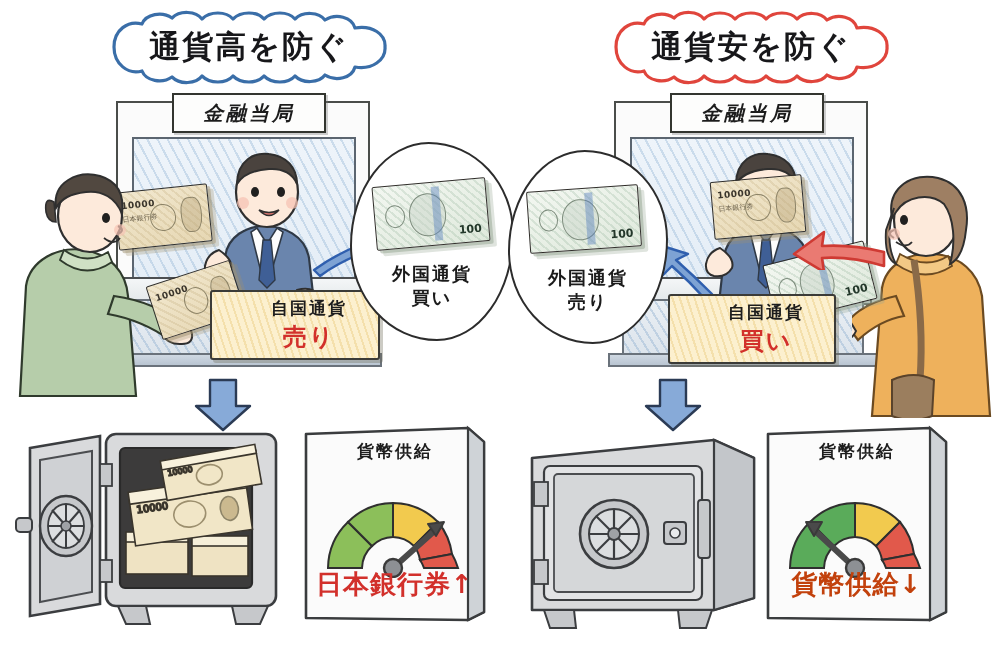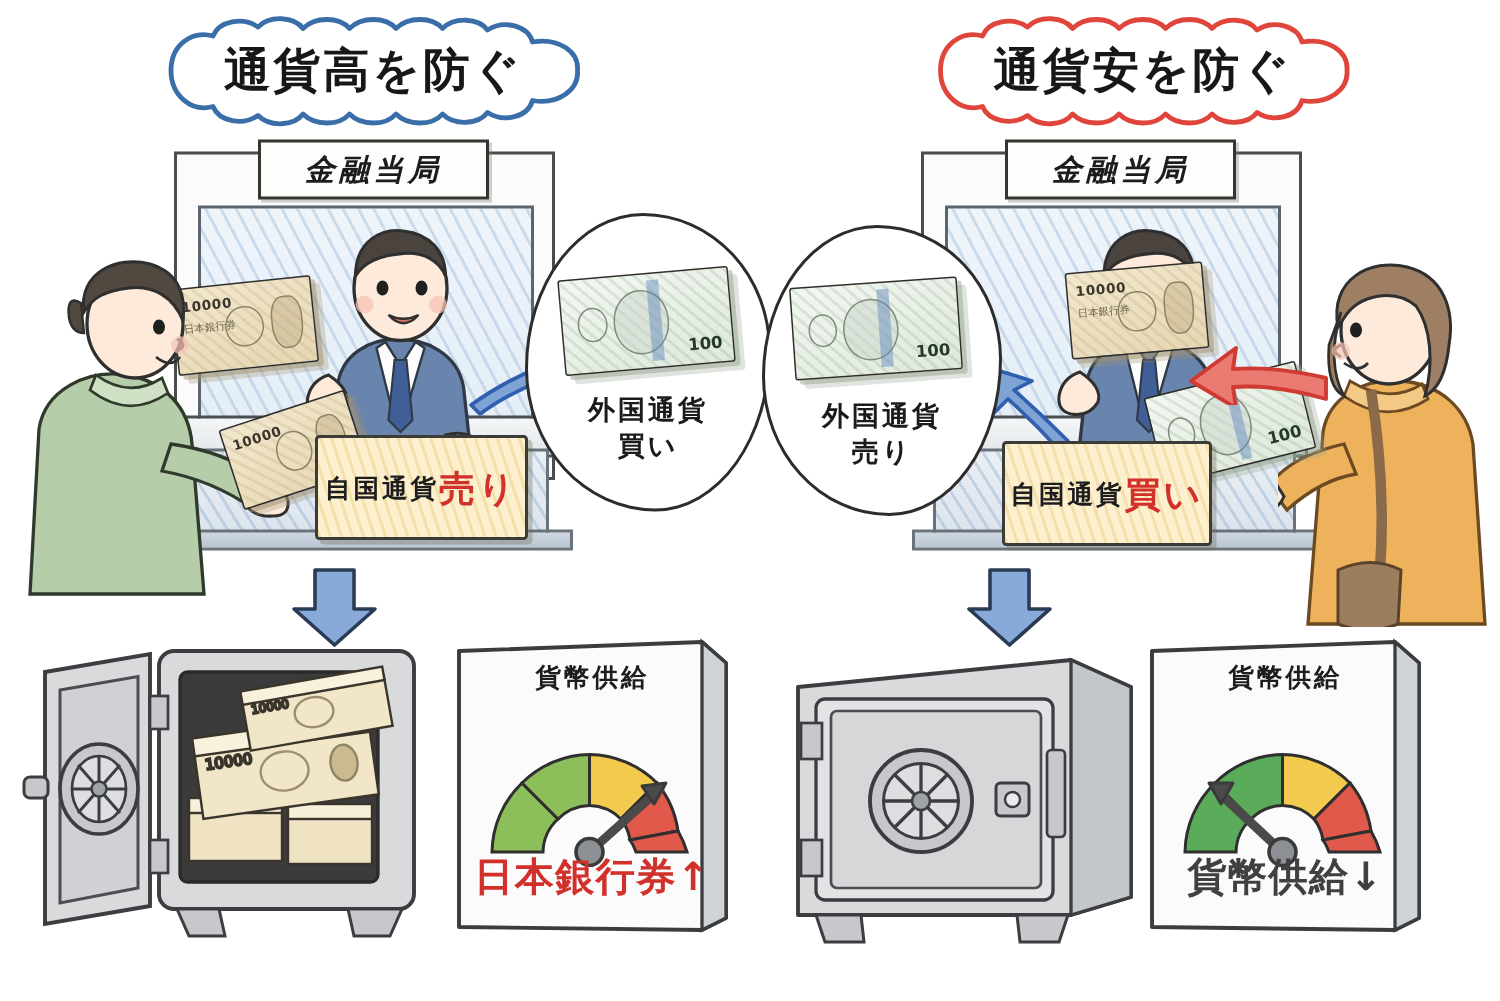--- a/index.html
+++ b/index.html
@@ -49,22 +49,23 @@
       linear-gradient(180deg,#eaeff4,#dbe3eb);
     border:2px solid #6a727b;
   }
 
   
   .placard{
     position:absolute;background:
       repeating-linear-gradient(72deg, rgba(226,186,90,.30) 0 2px, rgba(255,255,255,0) 2px 7px),
       #fcf0cf;
     border:2px solid #3b3b38;border-radius:3px;
-    display:flex;flex-direction:row;align-items:center;justify-content:center;
+    display:flex;flex-direction:column;align-items:center;justify-content:center;
     box-shadow:3px 3px 0 rgba(110,105,85,.35);
+    padding-left:28px;
   }
   .placard .l1{font-size:17px;font-weight:700;letter-spacing:2px;color:#1d1d1d;}
   .placard .l2{font-size:24px;font-weight:700;letter-spacing:2px;color:#d2302b;margin-top:1px;}
 
   
   .bubble{
     position:absolute;background:#fff;border:2px solid #2c2c2c;
     border-radius:48% 52% 47% 53% / 52% 46% 54% 48%;
     display:flex;flex-direction:column;align-items:center;
   }
@@ -108,21 +109,21 @@
   .gauge-card{position:absolute;}
   .gauge-title{
     position:absolute;width:100%;text-align:center;top:16px;
     font-size:17px;font-weight:700;letter-spacing:2px;color:#1d1d1d;
   }
   .gauge-caption{
     position:absolute;width:100%;text-align:center;bottom:22px;
     font-size:26px;font-weight:700;letter-spacing:1px;
   }
   .cap-up{color:#d2302b;}
-  .cap-down{color:#404040;}
+  .cap-down{color:#c2410c;}
 
   
   .arrow-wrap{position:absolute;}
 </style>
 </head>
 <body>
 
 <div class="stage">
 
   <div class="abs" style="left:0;top:0;width:500px;height:471px;margin-left:12px;">
@@ -290,21 +291,21 @@
         <line x1="75" y1="100" x2="122" y2="58" stroke="#4a4a4a" stroke-width="6" stroke-linecap="round"></line>
         <path d="M126,54 l-16,2 l8,12 Z" fill="#4a4a4a" stroke="#3a3a3a" stroke-width="2" stroke-linejoin="round"></path>
         <circle cx="75" cy="100" r="9" fill="#8d9094" stroke="#3a3a3a" stroke-width="2.4"></circle>
       </svg>
       <div class="gauge-caption cap-up">日本銀行券↑</div>
     </div>
   </div>
 
   <div class="abs" style="left:500px;top:0;width:500px;height:667px;">
 
-    <div class="cloud-title" style="left:97px;top:8px;width:330px;height:78px;">
+    <div class="cloud-title" style="left:86px;top:8px;width:330px;height:78px;">
       <svg class="cloud-svg" viewBox="0 0 330 78" preserveAspectRatio="none">
         <path d="M30,39 C30,22 44,12 58,16 C62,6 78,3 88,10 C96,2 112,3 118,11 C126,3 142,3 149,11
                  C157,3 173,3 180,11 C188,3 204,3 211,11 C219,3 235,4 241,12 C252,5 268,9 271,20
                  C288,17 302,26 301,39 C302,52 288,62 271,59 C268,70 252,74 241,67
                  C235,75 219,76 211,68 C204,76 188,76 180,68 C173,76 157,76 149,68
                  C142,76 126,76 118,68 C112,76 96,77 88,69 C78,76 62,73 58,63 C44,67 30,56 30,39 Z" fill="#ffffff" stroke="#e0453c" stroke-width="3.2" stroke-linejoin="round"></path>
       </svg>
       <span class="cloud-text">通貨安を防ぐ</span>
     </div>
 

